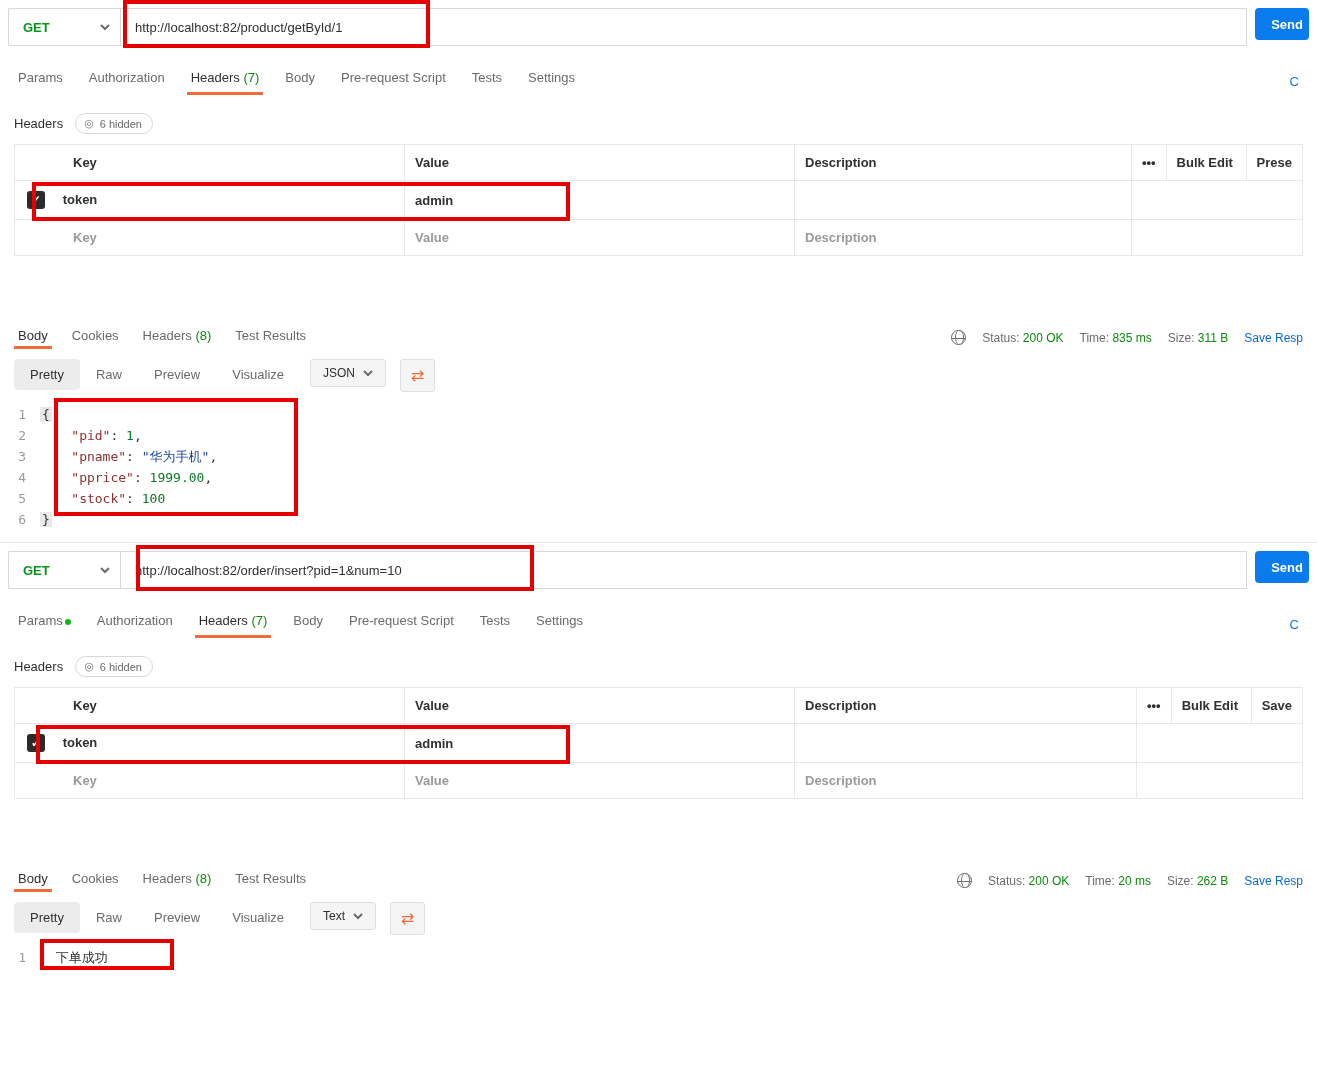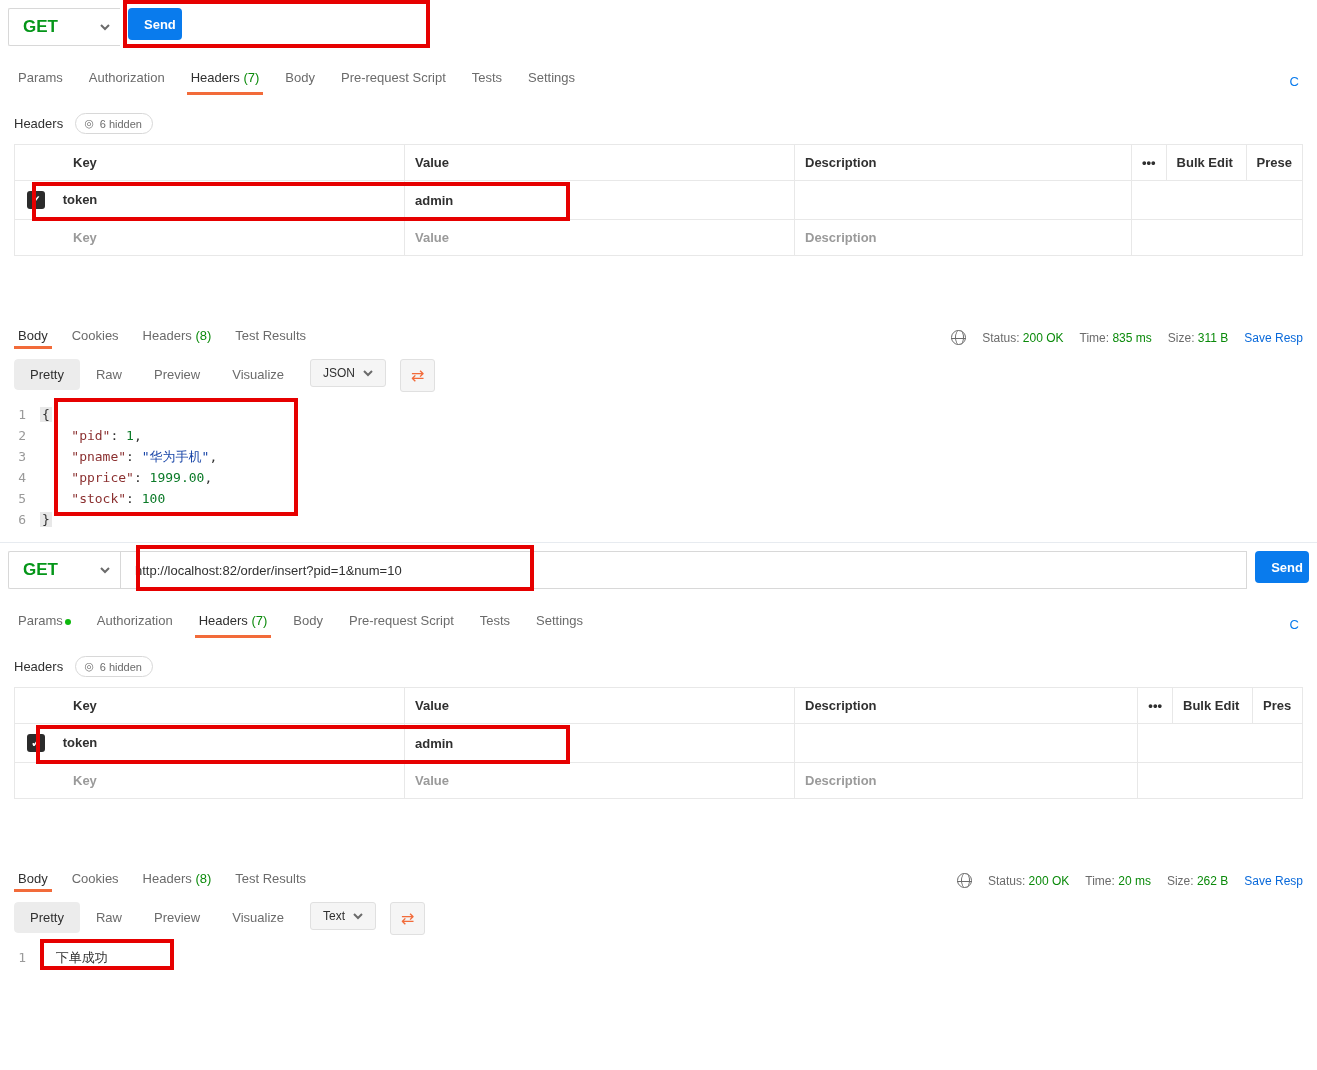--- a/index.html
+++ b/index.html
@@ -9,21 +9,21 @@
     font-size: 13px;
     color: #303030;
     background: #fff;
     overflow-x: hidden;
   }
   .panel { padding: 8px 8px 4px 8px; }
   .req-row { display: flex; gap: 0; margin-bottom: 18px; }
   .method-sel {
     width: 112px; height: 38px; border: 1px solid #d8d8d8;
     display: flex; align-items: center; padding: 0 10px 0 14px;
-    color: #059619; font-weight: 600; font-size: 17px; background: #fff;
+    color: #059619; font-weight: 600; font-size: 13px; background: #fff;
     border-right: none; position: relative; border-radius: 2px 0 0 2px; text-align: center;
   }
   .chev { margin-left: auto; color: #6b6b6b; }
   .url-input {
     flex: 1; height: 38px; border: 1px solid #d8d8d8;
     padding: 0 14px; font-size: 13px; color: #303030; outline: none;
     background: #fff; border-radius: 0;
   }
   .send-btn {
     height: 32px; min-width: 44px; background: #097bed;
@@ -102,20 +102,21 @@
 
   <div class="req-row overlay-anchor">
     <div class="method-sel">
       <span>GET</span>
       <span class="chev">
         <svg class="chev-icon" viewBox="0 0 10 10">
             <path d="M1 3 L5 7 L9 3"></path>
           </svg>
       </span>
     </div>
+    <input class="url-input" value="http://localhost:82/product/getById/1" style="">
     <button class="send-btn">Send</button>
     <div class="red-box-overlay" style="left:115px;top:-8px;width:307px;height:48px;"></div>
   </div>
 
   <div class="tabs">
     <div class="tab">Params</div>
     <div class="tab">Authorization</div>
     <div class="tab active">
       <span>Headers</span>
       <span class="count-green">(7)</span>
@@ -255,21 +256,21 @@
 
   <div class="overlay-anchor">
     <table class="hdr">
       <tbody>
           <tr>
         <th class="th-key">Key</th>
         <th class="th-val">Value</th>
         <th class="th-desc">Description</th>
         <th class="th-dots">•••</th>
         <th class="th-bulk">Bulk Edit</th>
-        <th class="th-presets">Pres</th>
+        <th class="th-presets">Save</th>
       </tr>
       <tr>
         <td style="padding-left:12px;">
           <span class="cb-box">✓</span>
           <span style="margin-left:14px;">token</span>
         </td>
         <td>admin</td>
         <td></td>
         <td colspan="3"></td>
       </tr>

